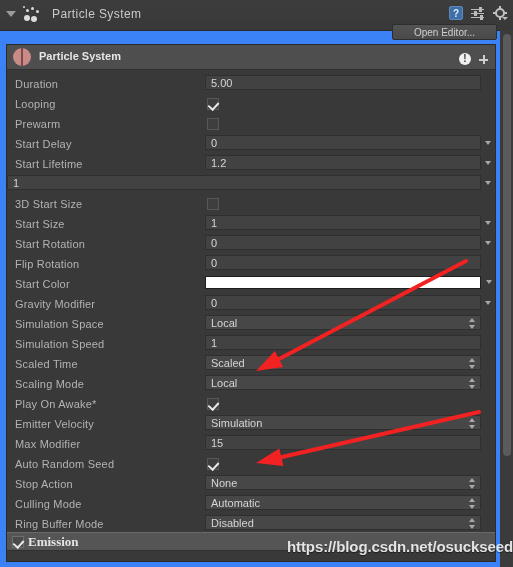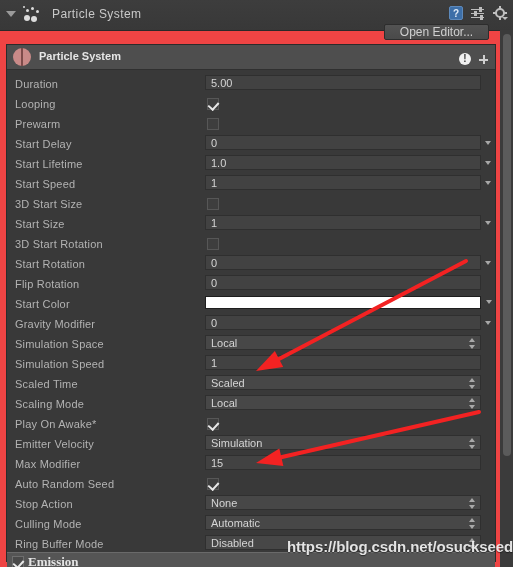--- a/index.html
+++ b/index.html
@@ -8,21 +8,21 @@
   }
   body {
     width: 513px; height: 567px;
     font-family: "Liberation Sans", sans-serif;
     font-size: 11px;
     color: #b4b4b4;
     overflow: hidden;
     position: relative;
     -webkit-font-smoothing: antialiased;
   }
-  #root { position: relative; width: 513px; height: 567px; background:#ef4444; }
+  #root { position: relative; width: 513px; height: 567px; background:#3b82f6; }
 
   
   .titlebar {
     position:absolute; left:0; top:0; width:513px; height:30px;
     background: linear-gradient(#3d3d3d,#383838);
     border-bottom:1px solid #292929;
   }
   .foldout-tri {
     position:absolute; left:6px; top:11px;
     width:0;height:0;border-left:5px solid transparent;border-right:5px solid transparent;
@@ -63,24 +63,24 @@
   .ico-gear u{position:absolute;background:#c0c0c0;}
   .ico-gear u:nth-of-type(1){left:6px;top:0;width:2px;height:3px}
   .ico-gear u:nth-of-type(2){left:6px;top:11px;width:2px;height:3px}
   .ico-gear u:nth-of-type(3){left:0;top:6px;width:3px;height:2px}
   .ico-gear u:nth-of-type(4){left:11px;top:6px;width:3px;height:2px}
   .gear-caret{position:absolute;right:-1px;bottom:0;width:0;height:0;
     border-left:3px solid transparent;border-right:3px solid transparent;border-top:3px solid #c0c0c0;}
 
   
   .open-editor{
-    position:absolute; right:24px; top:24px; width:105px; height:16px;
+    position:absolute; right:16px; top:24px; width:105px; height:16px;
     background:linear-gradient(#535353,#4a4a4a);
     border:1px solid #2d2d2d; border-radius:2px;
-    font-size:12px; color:#cfcfcf; text-align:center; line-height:15px;
+    font-size:10px; color:#cfcfcf; text-align:center; line-height:15px;
     box-sizing:border-box;
   }
 
   
   .inspector{
     position:absolute; left:6px; top:44px; width:490px; height:518px;
     background:#393939; border:1px solid #2b2b2b; box-sizing:border-box;
   }
 
   
@@ -252,45 +252,40 @@
         <div class="row">
           <div class="lbl">Start Delay</div>
           <div class="field plain">
             <span>0</span>
             <div class="caret-dn"></div>
           </div>
         </div>
         <div class="row">
           <div class="lbl">Start Lifetime</div>
           <div class="field plain">
-            <span>1.0</span>
-            <div class="caret-dn"></div>
-          </div>
-        </div>
-        <div class="row">
-          <div class="lbl">Start Speed</div>
+            <span>1.2</span>
+            <div class="caret-dn"></div>
+          </div>
+        </div>
+        <div class="row">
           <div class="field plain">
             <span>1</span>
             <div class="caret-dn"></div>
           </div>
         </div>
         <div class="row">
           <div class="lbl">3D Start Size</div>
           <div class="chk"></div>
         </div>
         <div class="row">
           <div class="lbl">Start Size</div>
           <div class="field plain">
             <span>1</span>
             <div class="caret-dn"></div>
           </div>
-        </div>
-        <div class="row">
-          <div class="lbl">3D Start Rotation</div>
-          <div class="chk"></div>
         </div>
         <div class="row">
           <div class="lbl">Start Rotation</div>
           <div class="field plain">
             <span>0</span>
             <div class="caret-dn"></div>
           </div>
         </div>
         <div class="row">
           <div class="lbl">Flip Rotation</div>

